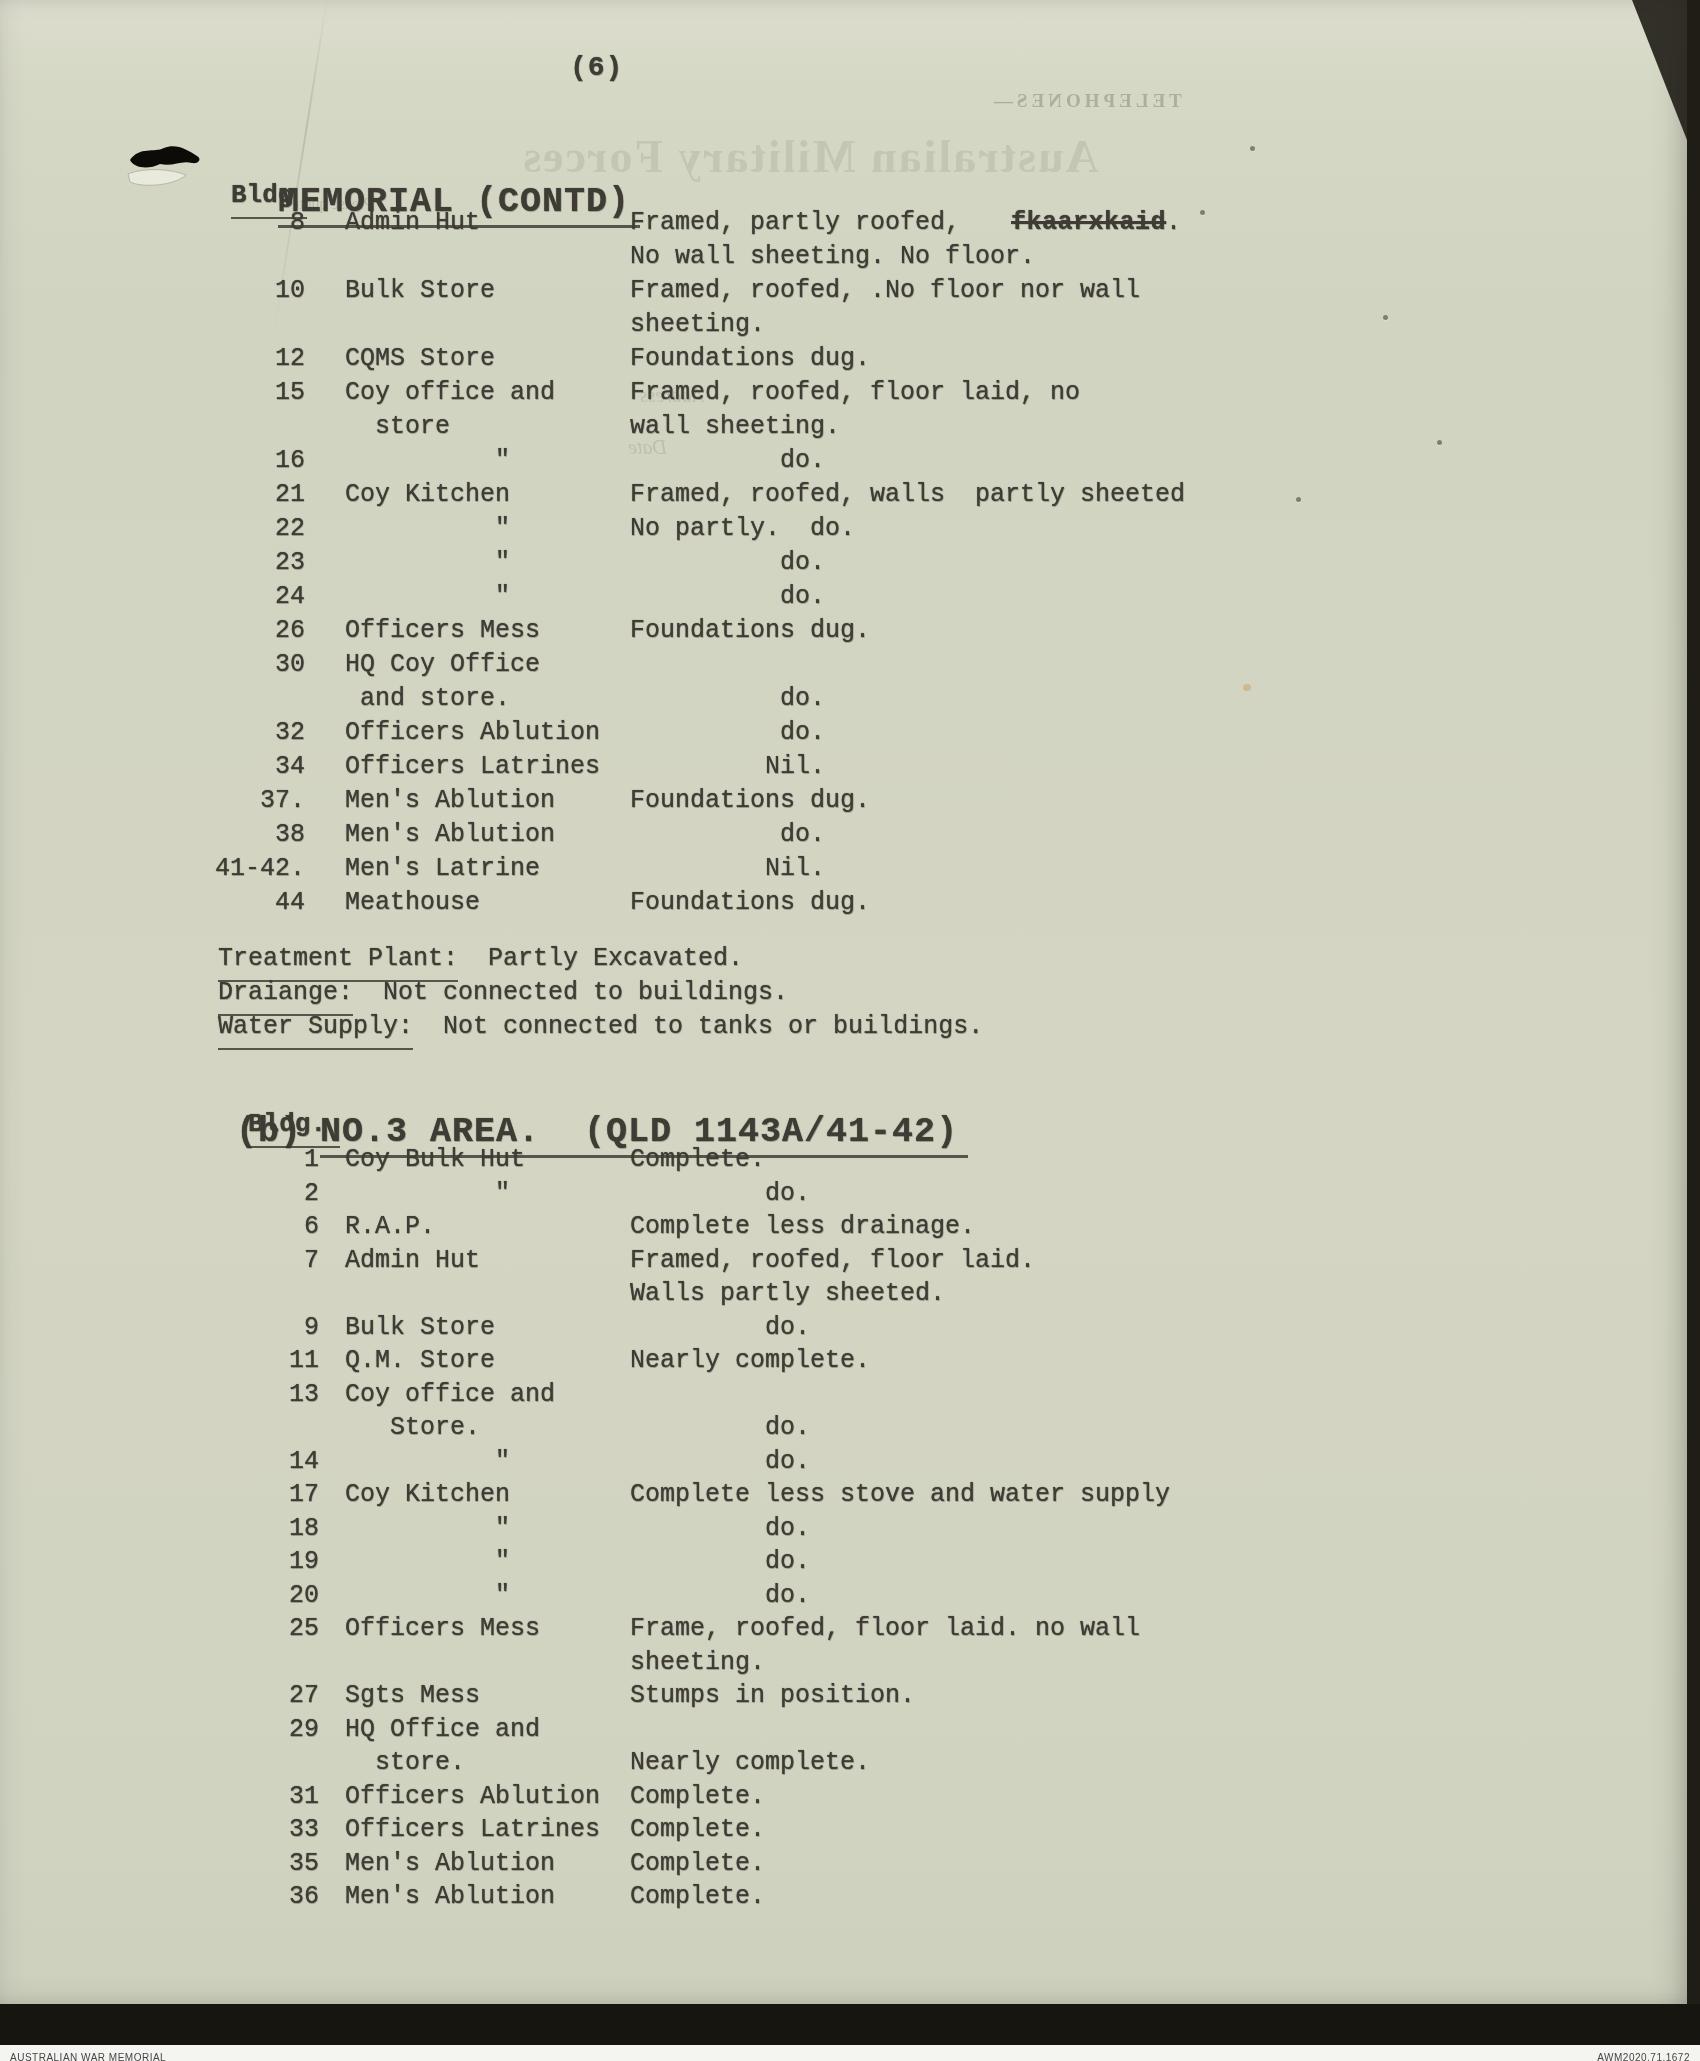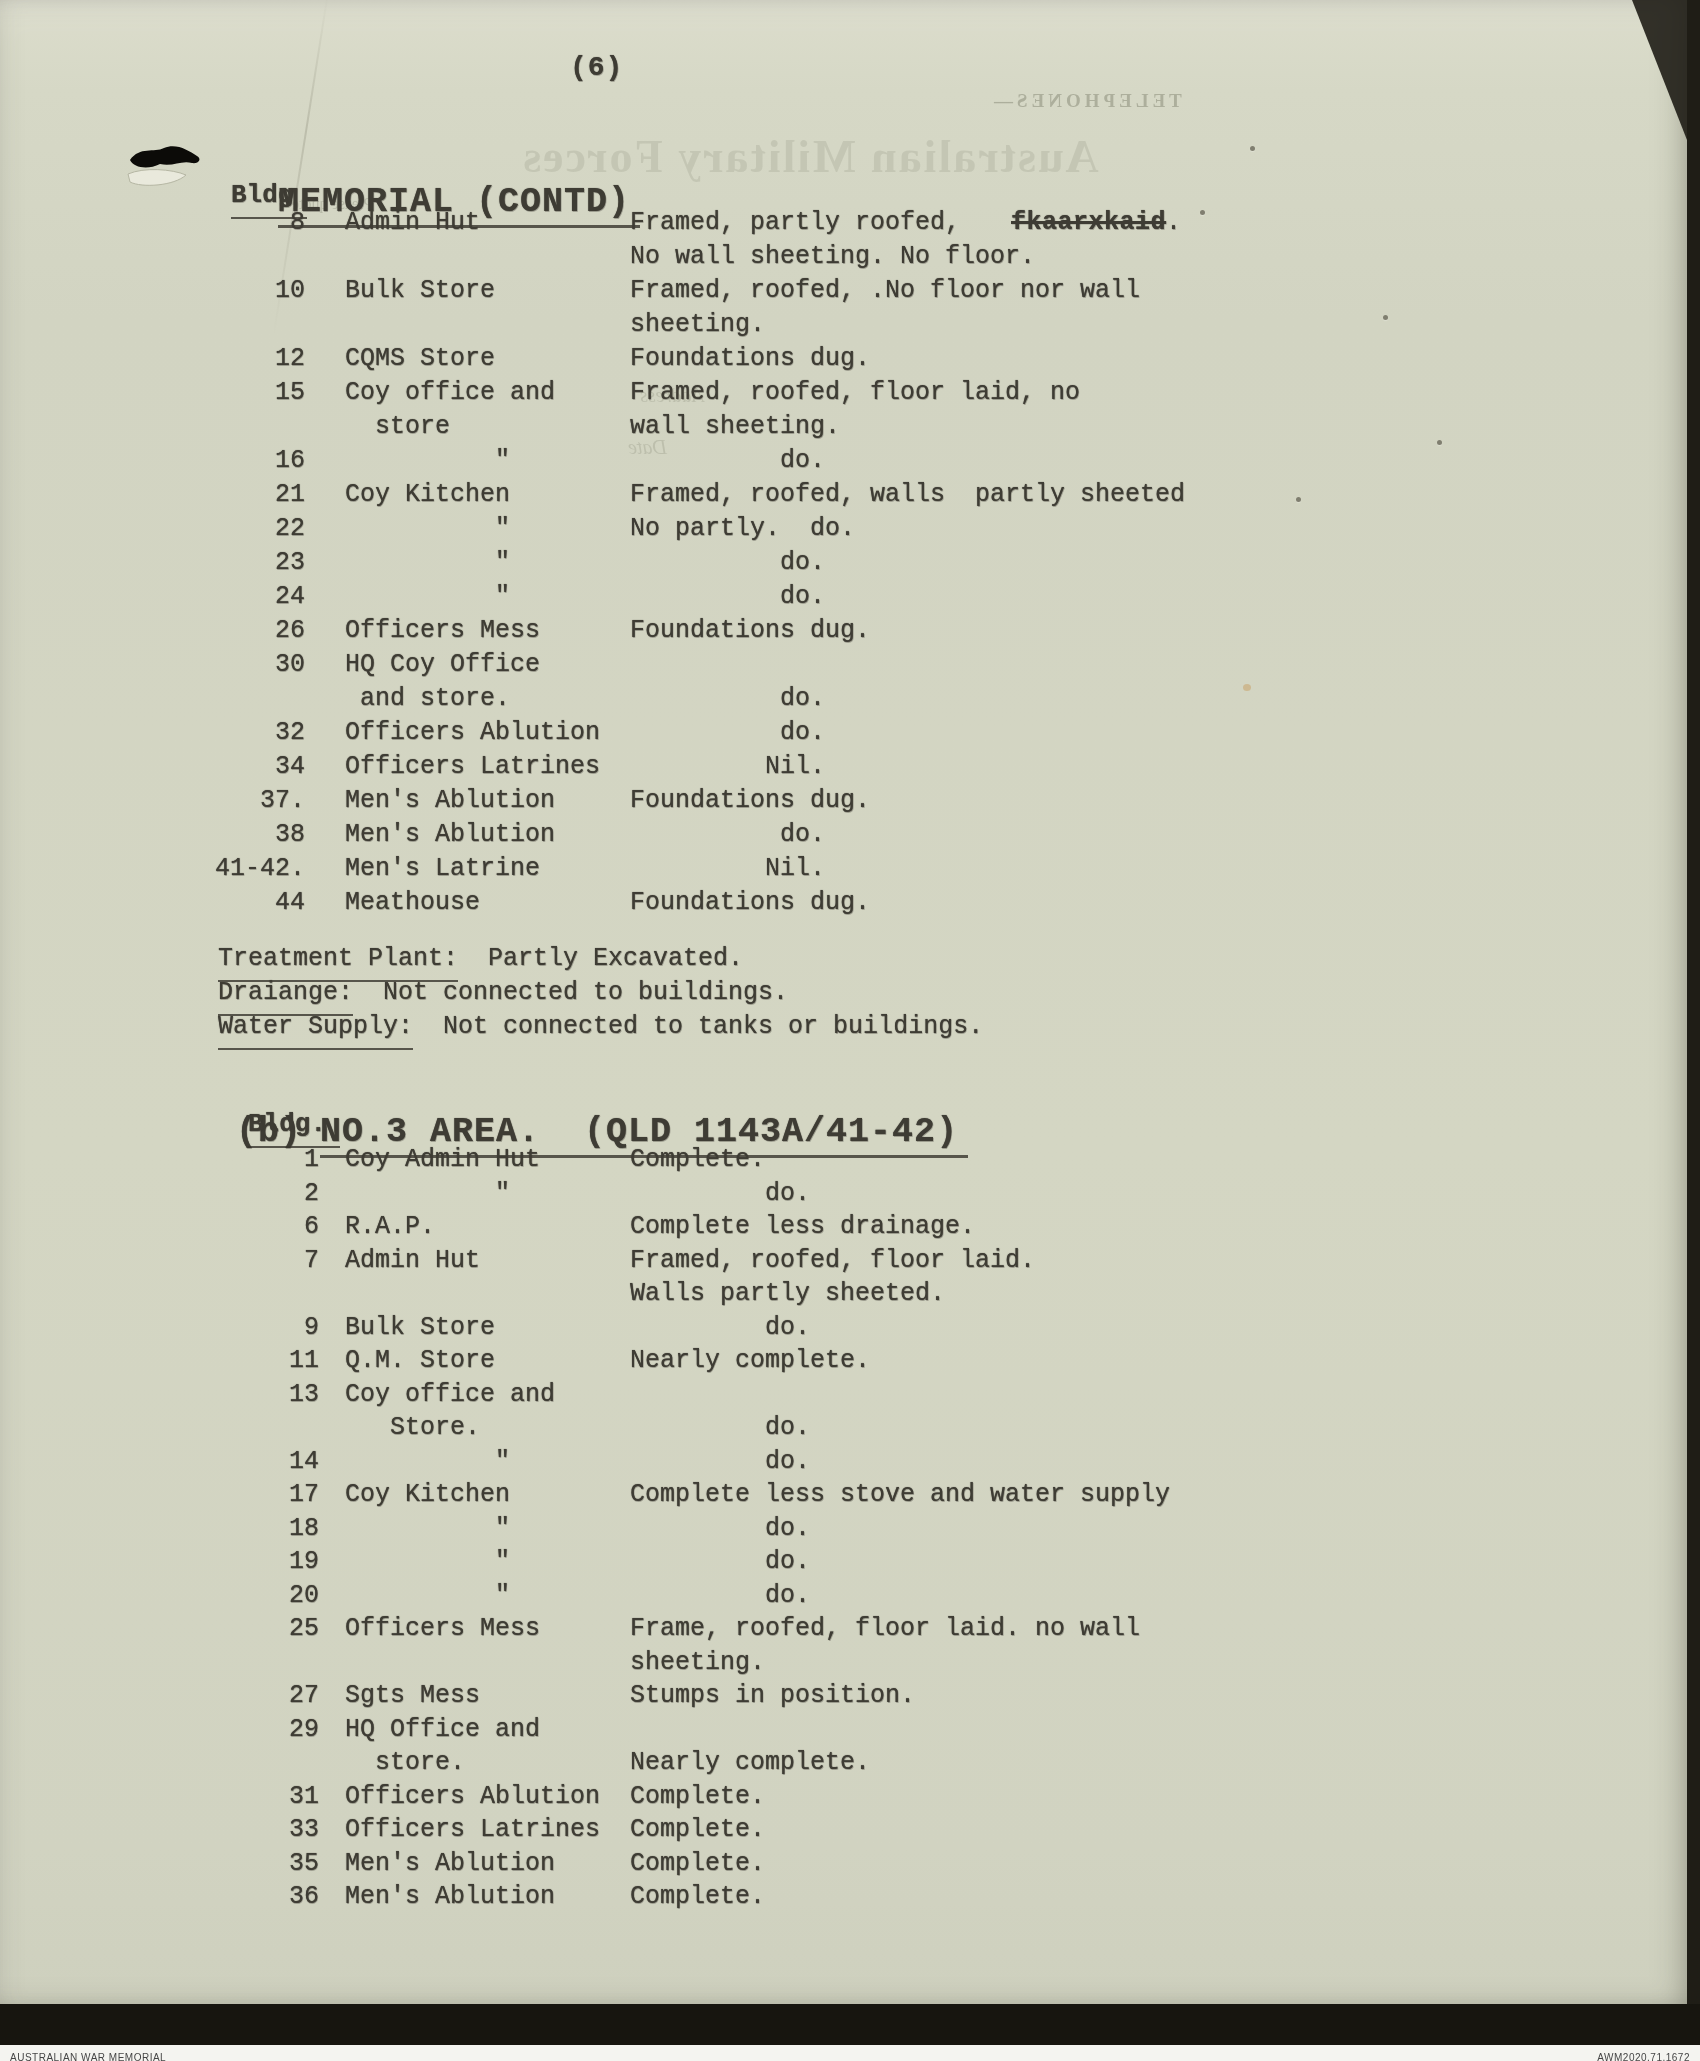--- a/index.html
+++ b/index.html
@@ -198,21 +198,21 @@
 
   <div class="abs sec-title sec-b-title type">
     <span class="pfx">(b)</span><span class="u3">NO.3 AREA.  (QLD 1143A/41-42)</span>
   </div>
   <div class="abs col-h col-h-b type">
     <span class="u2">Bldg.</span>
   </div>
   <div class="abs rows rows-b type" id="rows-b">
       <div class="trow">
         <span class="c-num">1</span>
-        <span class="c-name">Coy Admin Hut</span>
+        <span class="c-name">Coy Bulk Hut</span>
         <span class="c-status"><span>Complete.</span></span>
       </div>
       <div class="trow">
         <span class="c-num">2</span>
         <span class="c-name">          "</span>
         <span class="c-status"><span>         do.</span></span>
       </div>
       <div class="trow">
         <span class="c-num">6</span>
         <span class="c-name">R.A.P.</span>

